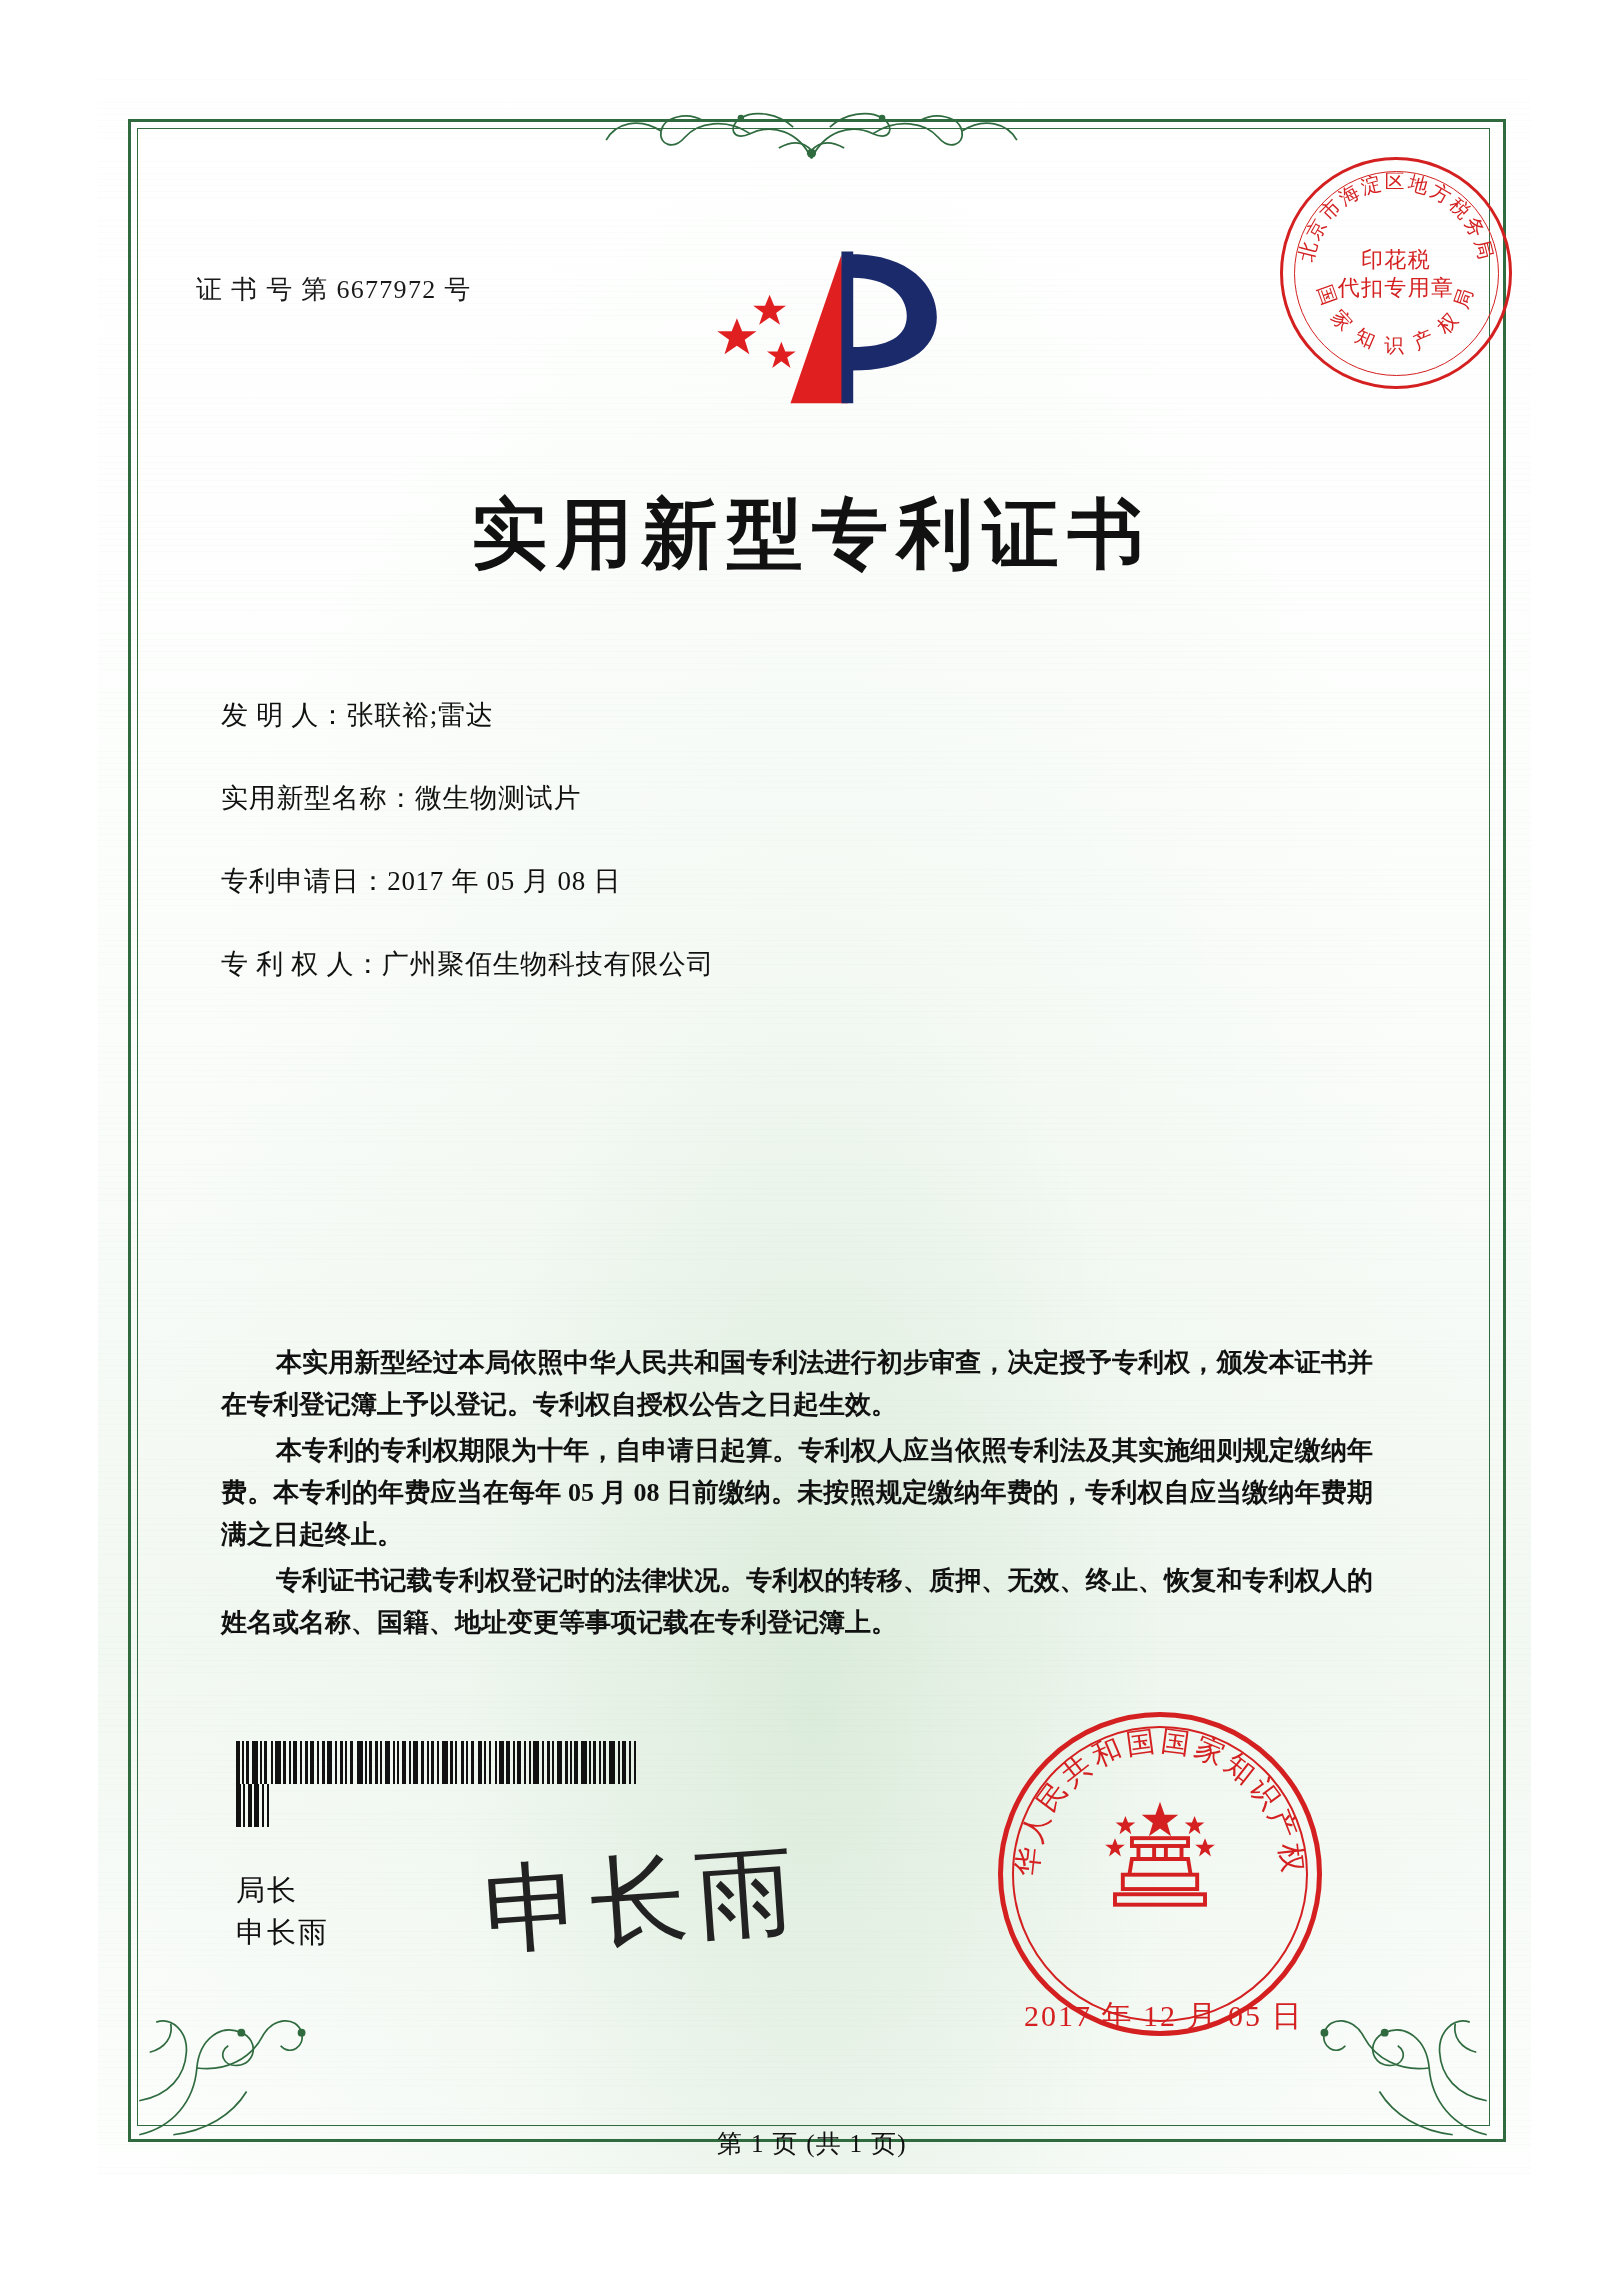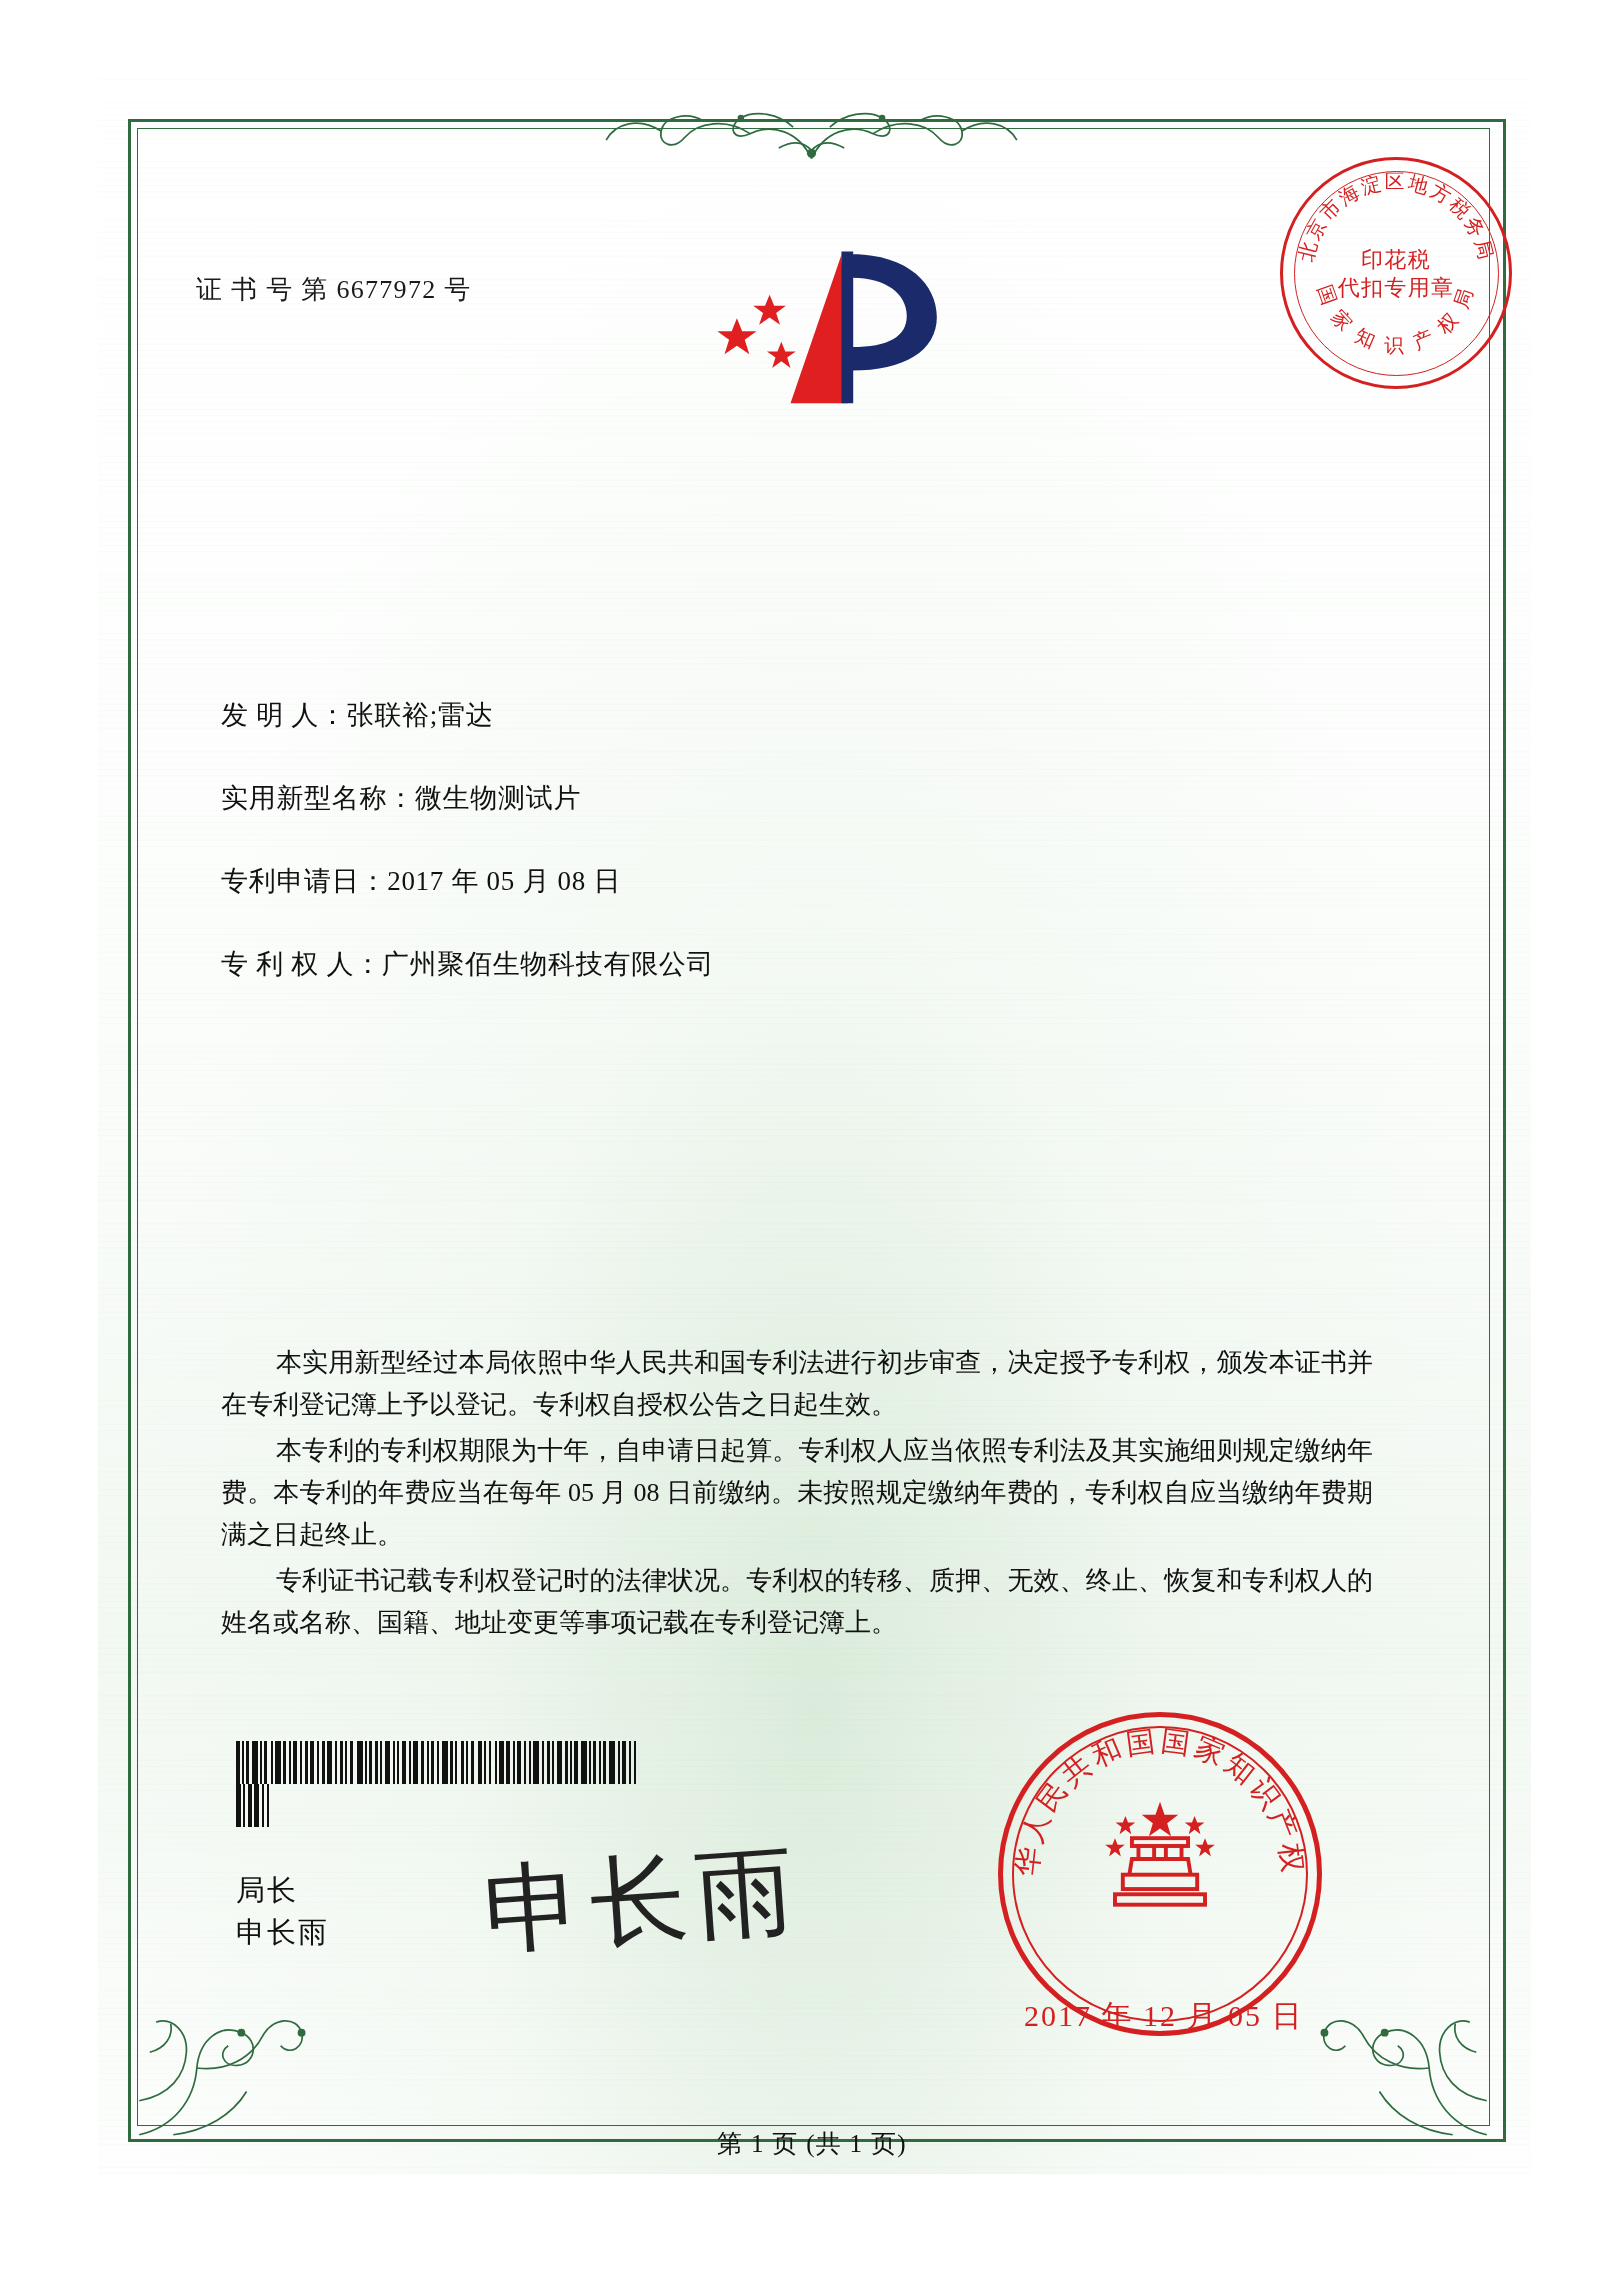--- a/index.html
+++ b/index.html
@@ -139,21 +139,21 @@
   .body-text {
     position: absolute;
     left: 221px;
     top: 1342px;
     width: 1152px;
     font-size: 26px;
     line-height: 1.62;
     color: #111;
     text-align: justify;
   }
-  .body-text p { margin: 0 0 3.9px 0; text-indent: 55px; }
+  .body-text p { margin: 0 0 3.9px 0; text-indent: 55px; font-weight: bold; }
 
   
   .barcode {
     position: absolute;
     left: 236px;
     top: 1741px;
     width: 406px;
     height: 43px;
   }
   .barcode span {
@@ -308,20 +308,21 @@
       <text font-family="Liberation Serif, serif" font-size="30" fill="#d42020" letter-spacing="6">
         <textPath href="#arcBot" startOffset="50%" text-anchor="middle">国 家 知 识 产 权 局</textPath>
       </text>
     </svg>
     <div class="ctr">
       <div>印花税</div>
       <div>代扣专用章</div>
     </div>
   </div>
 
+  <div class="title">实用新型专利证书</div>
 
   <div class="fields">
     <div class="field">
       <span class="lbl">发    明    人：</span><span class="val">张联裕;雷达</span>
     </div>
     <div class="field">
       <span class="lbl">实用新型名称：</span><span class="val">微生物测试片</span>
     </div>
     <div class="field">
       <span class="lbl">专利申请日：</span><span class="val">2017 年 05 月 08 日</span>

